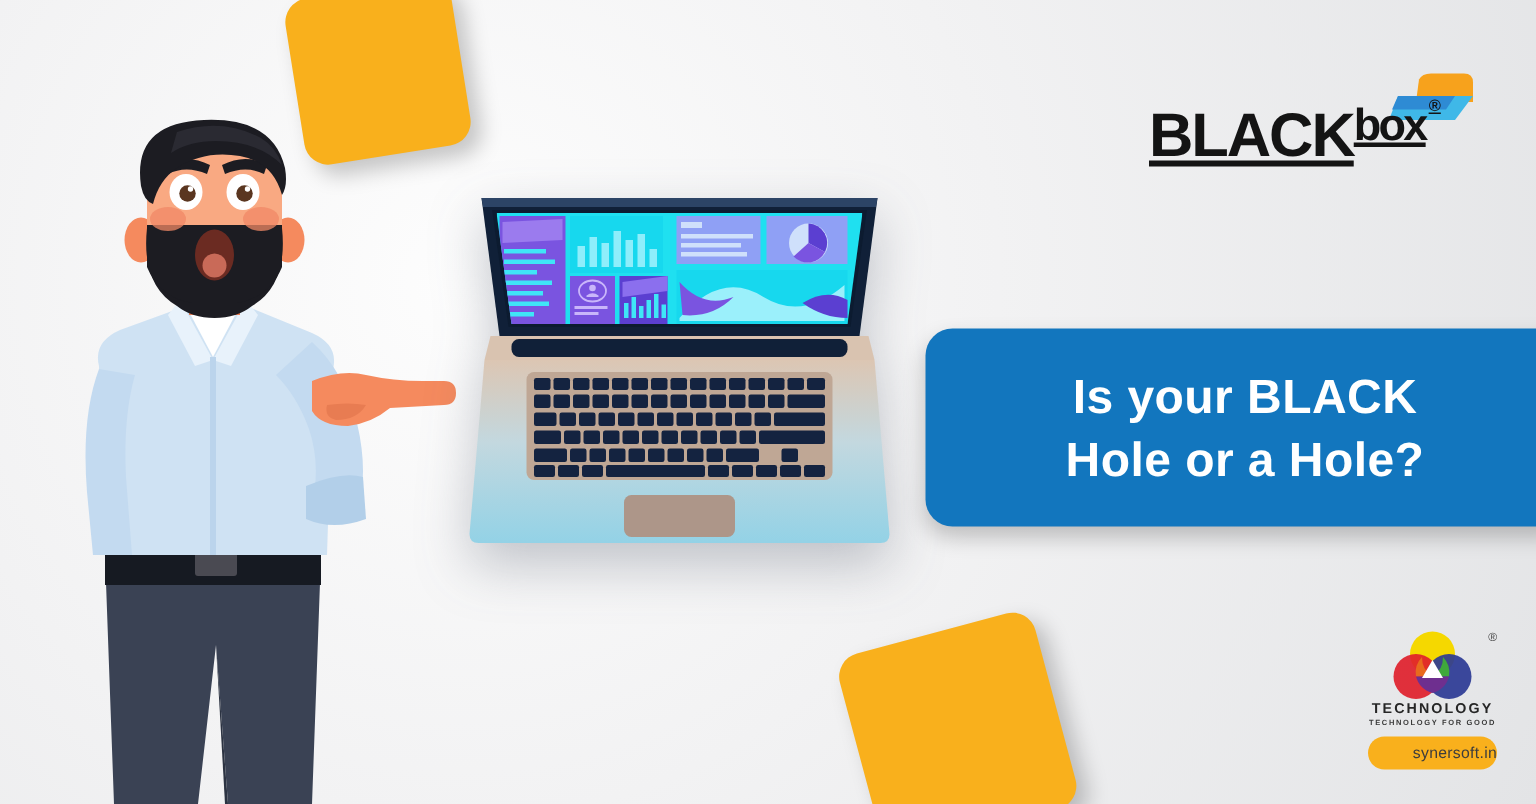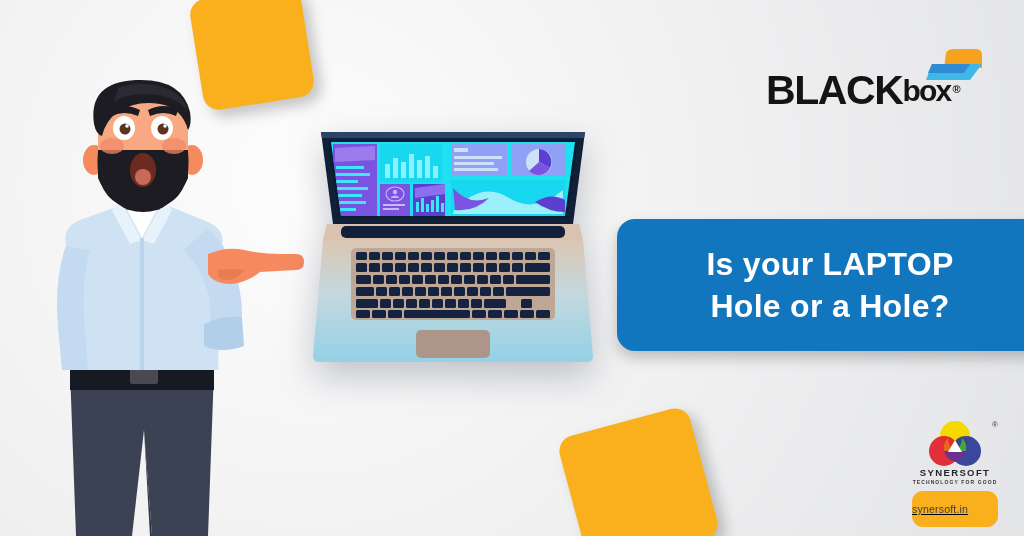--- a/index.html
+++ b/index.html
@@ -66,23 +66,24 @@
 
   
   #blackbox-logo {
     position:absolute;
     left:766px; top:48px;
     width:228px; height:66px;
   }
   #blackbox-wordmark {
     position:absolute;
     left:0; bottom:0;
-    display:flex; align-items:center;
+    display:flex; align-items:flex-start;
     font-weight:bold;
     color:#141414;
+    text-decoration:underline;
   }
   .bb-black {
     font-size:41px;
     font-weight:bold;
     letter-spacing:-1.4px;
     font-stretch:condensed;
   }
   .bb-box {
     font-size:30px;
     font-weight:bold;
@@ -117,24 +118,24 @@
   }
   #synersoft-tagline {
     font-size:5px;
     font-weight:bold;
     color:#3a3a3a;
     letter-spacing:1.1px;
     margin-top:1px;
   }
   #synersoft-url-pill {
     margin:6px auto 0;
-    width:86px; height:36px;
+    width:86px; height:22px;
     background:#F9B01C;
     border-radius:11px;
-    display:flex; align-items:center; justify-content:flex-start;text-decoration:underline;
+    display:flex; align-items:center; justify-content:flex-end;
   }
   #synersoft-url {
     font-size:10.5px;
     color:#3d3d3d;
     letter-spacing:0.2px;
   }
   #synersoft-reg {
     position:absolute;
     right:12px; top:0;
     font-size:8px; color:#444;
@@ -374,21 +375,21 @@
         <rect x="185" y="192" width="14" height="8" rx="1.5"></rect>
       <rect x="201" y="192" width="14" height="8" rx="1.5"></rect>
         <rect x="217" y="192" width="14" height="8" rx="1.5"></rect>
       <rect x="233" y="192" width="14" height="8" rx="1.5"></rect>
     </g>
 
     <rect x="113" y="212" width="74" height="28" rx="5" fill="#AD9689"></rect>
   </svg>
 
   <div id="message-banner">
-    <div class="banner-line">Is your LAPTOP</div>
+    <div class="banner-line">Is your BLACK</div>
     <div class="banner-line">Hole or a Hole?</div>
   </div>
 
   <div id="blackbox-logo">
     <svg id="blackbox-folder-icon" viewBox="0 0 62 34">
       <path d="M22 5 Q24 1 30 1 L52 1 Q58 1 58 7 L58 20 L20 20 Z" fill="#F7A21C"></path>
       <path d="M8 16 L46 16 L58 16 L46 32 L2 32 Z" fill="#3FB8E8"></path>
       <path d="M8 16 L46 16 L40 25 L4 25 Z" fill="#2E8BD4"></path>
     </svg>
     <div id="blackbox-wordmark">
@@ -402,20 +403,20 @@
     <span id="synersoft-reg">®</span>
     <svg id="synersoft-mark" viewBox="0 0 66 46">
       <circle cx="33" cy="16" r="15" fill="#F5D800"></circle>
       <circle cx="22" cy="31" r="15" fill="#E0202B" opacity="0.92"></circle>
       <circle cx="44" cy="31" r="15" fill="#2B3A94" opacity="0.92"></circle>
       <path d="M33 31 A15 15 0 0 0 40 18 A15 15 0 0 1 44 31 Z" fill="#3FA93B"></path>
       <path d="M33 31 A15 15 0 0 1 26 18 A15 15 0 0 0 22 31 Z" fill="#E86A1E"></path>
       <path d="M22 31 A15 15 0 0 0 33 42 A15 15 0 0 0 44 31 Z" fill="#6E2F8F"></path>
       <path d="M33 20 L40 32 L26 32 Z" fill="#FFFFFF"></path>
     </svg>
-    <div id="synersoft-name">SYNERSOFT</div>
+    <div id="synersoft-name">TECHNOLOGY</div>
     <div id="synersoft-tagline">TECHNOLOGY FOR GOOD</div>
     <div id="synersoft-url-pill">
       <span id="synersoft-url">synersoft.in</span>
     </div>
   </div>
 
 </div>
 
 </body></html>

